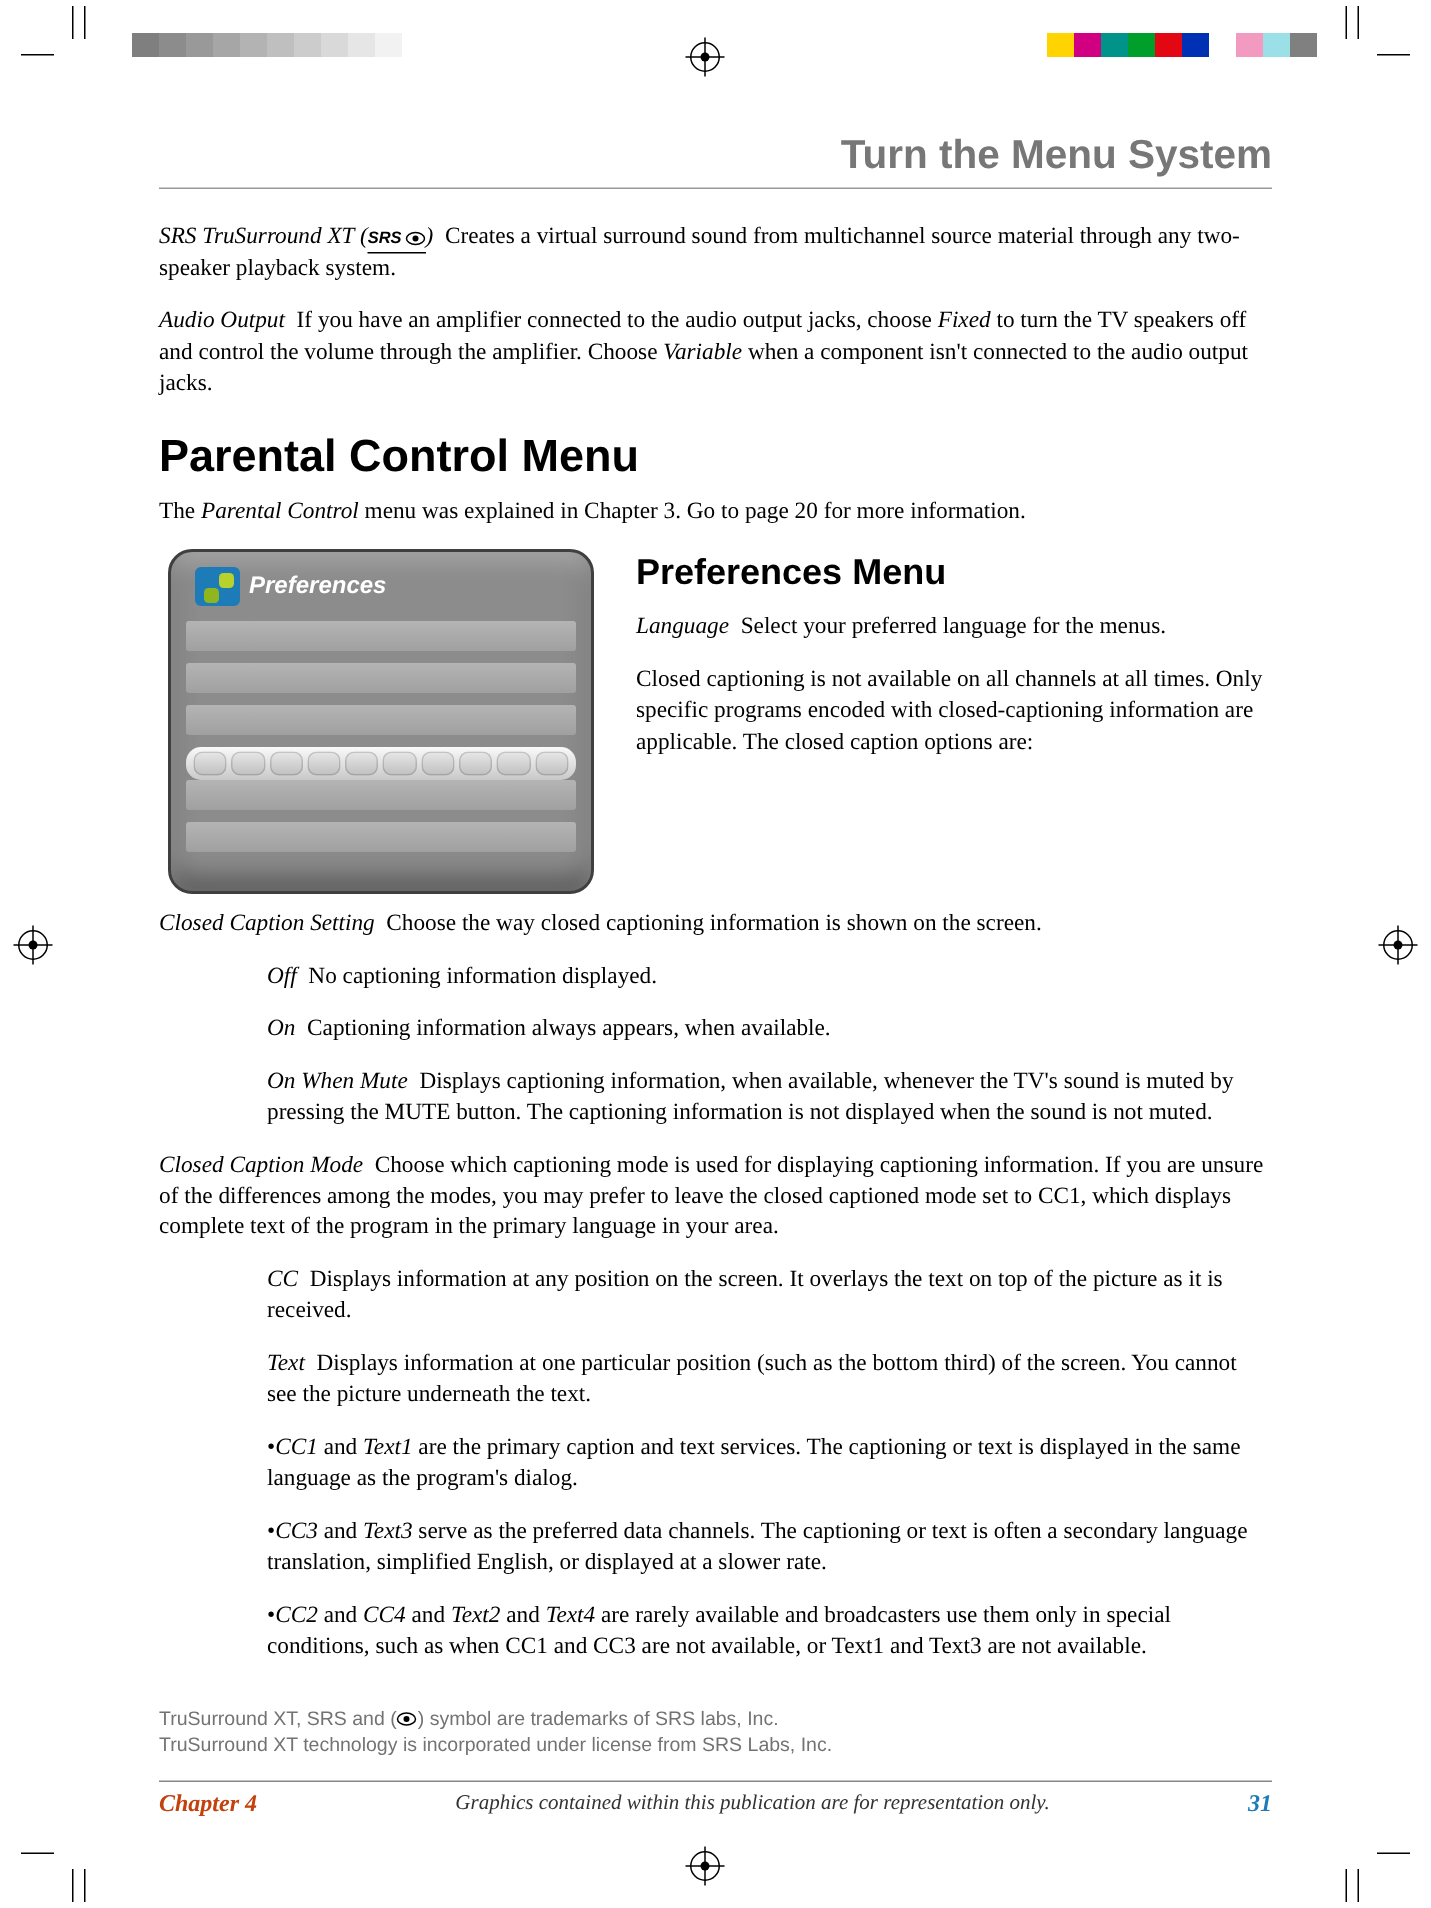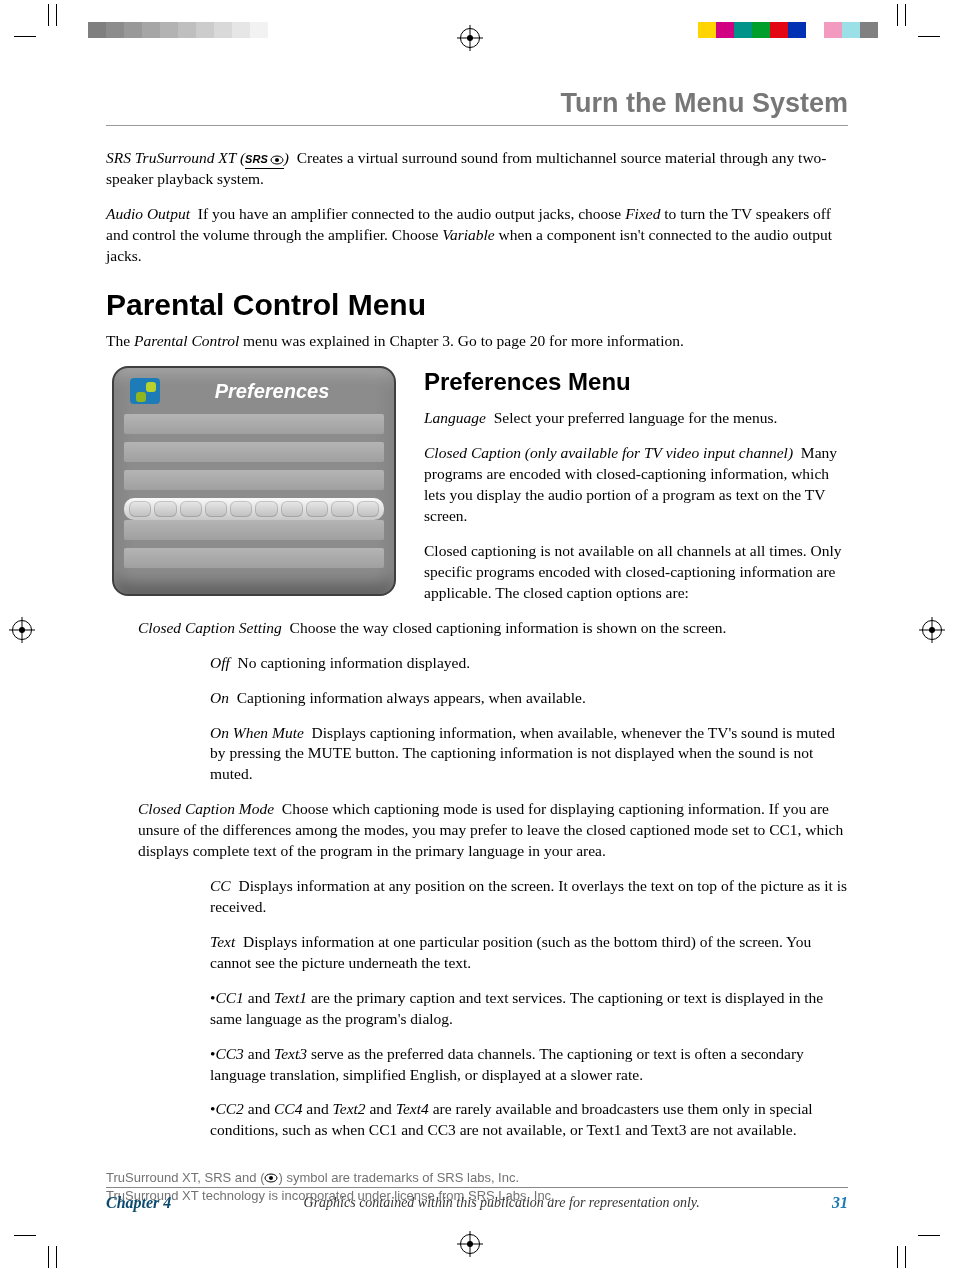--- a/index.html
+++ b/index.html
@@ -23,34 +23,34 @@
   .content p{margin:0 0 14px 0;}
   em.lead{font-style:italic;}
   .h1{font-family:Verdana,Arial,sans-serif;font-weight:700;font-size:30px;margin:18px 0 6px 0;}
   .intro{margin:0 0 18px 0;}
   .clearfix::after{content:"";display:block;clear:both;}
   
   .osd{float:left;width:280px;height:226px;margin:0 28px 10px 6px;background:#8c8c8c;border-radius:16px;border:2px solid #3f3f3f;box-shadow:inset 0 6px 14px rgba(255,255,255,.25),inset 0 -10px 16px rgba(0,0,0,.35);position:relative;font-family:Arial,sans-serif;}
   .osd .t{position:absolute;top:10px;left:16px;right:16px;height:26px;display:flex;align-items:center;gap:6px;}
   .osd .ico{width:30px;height:26px;background:#1d7bb8;border-radius:4px;position:relative;}
   .osd .ico::after{content:"";position:absolute;left:16px;top:4px;width:10px;height:10px;background:#b9d12c;border-radius:3px;box-shadow:-10px 10px 0 0 #8fb61e;}
-  .osd .ttl{flex:1;color:#fff;font-style:italic;font-weight:700;font-size:20px;text-align:center;}
+  .osd .ttl{flex:1;color:#fff;font-style:italic;font-weight:700;font-size:16px;}
   .osd .rows{position:absolute;left:10px;right:10px;top:46px;}
   .osd .row{height:20px;margin-bottom:8px;border-radius:2px;background:linear-gradient(#b4b4b4,#a0a0a0);}
   .osd .embrow{height:22px;border-radius:10px;background:linear-gradient(#fafafa,#c8c8c8);display:flex;gap:3px;padding:3px 5px;box-sizing:border-box;}
   .osd .emb{flex:1;height:16px;border-radius:6px;background:linear-gradient(#e8e8e8,#bfbfbf);box-shadow:inset 0 0 0 1px rgba(0,0,0,.15);}
   .h2{font-family:Verdana,Arial,sans-serif;font-weight:700;font-size:24px;margin:0 0 10px 0;}
-  .after{clear:both;margin-left:32px;}
+  .after{clear:both;}
   .ind{margin-left:36px;}
   .srs{display:inline-block;font-family:Arial,sans-serif;font-weight:900;font-size:11px;border-bottom:1.5px solid #000;padding-bottom:1px;}
   .srs .orb{display:inline-block;vertical-align:-2px;margin-left:2px;}
   .orb svg{display:block;}
   .notes{font-family:Arial,sans-serif;font-size:13px;color:#737373;margin-top:28px;}
   .foot{position:absolute;left:0;right:0;bottom:0;border-top:1px solid #888;padding-top:6px;display:flex;align-items:center;justify-content:space-between;font-family:Georgia,serif;}
-  .foot .ch{color:#0c4a6e;font-weight:700;font-style:italic;}
+  .foot .ch{color:#c2410c;font-weight:700;font-style:italic;}
   .foot .mid{flex:1;text-align:center;font-style:italic;color:#333;font-size:14px;}
   .foot .pn{color:#1d7bb8;font-weight:700;font-style:italic;}
 </style>
 </head>
 <body>
 
 <div class="crop h" style="left:14px;top:36px;"></div>
 <div class="crop v" style="left:48px;top:4px;"></div>
 <div class="crop v" style="left:56px;top:4px;"></div>
 <div class="crop h" style="right:14px;top:36px;"></div>
@@ -148,23 +148,20 @@
           </div>
           <div class="row"></div>
           <div class="row"></div>
         </div>
       </div>
 
       <div class="h2">Preferences Menu</div>
       <p>
         <em class="lead">Language</em>&nbsp;&nbsp;<span>Select your preferred language for the menus.</span>
       </p>
-      <p>
-        <em class="lead">Closed Caption (only available for TV video input channel)</em>&nbsp;&nbsp;<span>Many programs are encoded with closed-captioning information, which lets you display the audio portion of a program as text on the TV screen.</span>
-      </p>
       <p>Closed captioning is not available on all channels at all times. Only specific programs encoded with closed-captioning information are applicable. The closed caption options are:</p>
     </div>
 
     <div class="after">
       <p class="ind">
         <em class="lead">Closed Caption Setting</em>&nbsp;&nbsp;<span>Choose the way closed captioning information is shown on the screen.</span>
       </p>
       <p class="ind" style="margin-left:72px">
         <em class="lead">Off</em>&nbsp;&nbsp;<span>No captioning information displayed.</span>
       </p>

